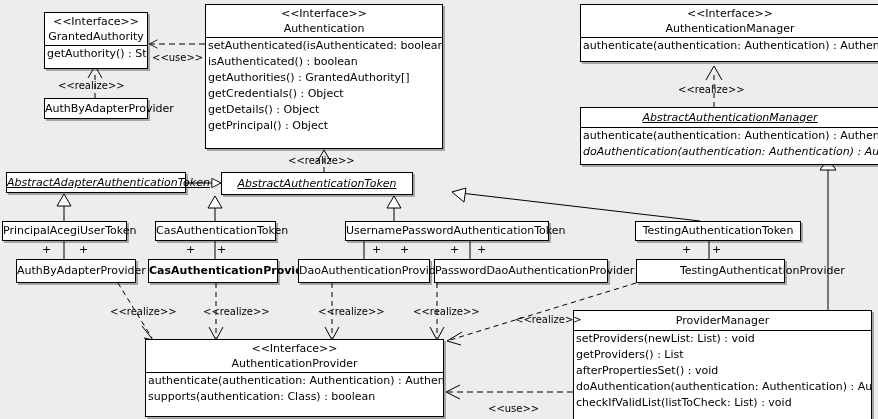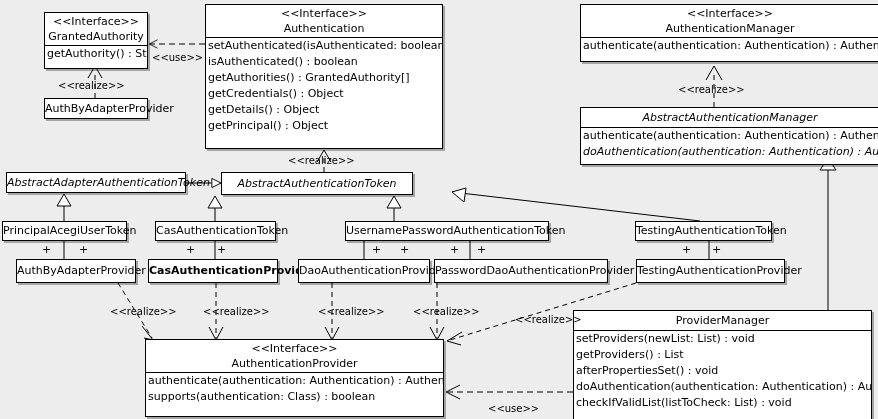--- a/index.html
+++ b/index.html
@@ -60,21 +60,21 @@
     color: #000;
   }
   .member.abstract { font-style: italic; }
   .simple-title {
     text-align: center;
     font-size: 11px;
     line-height: 19px;
     white-space: nowrap;
     color: #000;
   }
-  .simple-title.abstract { font-style: italic; }
+  .simple-title.abstract { font-style: italic; text-decoration: underline; }
   .edge-label {
     position: absolute;
     font-size: 10px;
     line-height: 11px;
     color: #000;
     background: transparent;
     white-space: nowrap;
     z-index: 6;
   }
   .plus-mark {
@@ -213,41 +213,41 @@
   </div>
 
   <div class="uml-box" style="left:155px; top:221px; width:121px; height:20px;">
     <div class="simple-title" style="line-height:18px;">CasAuthenticationToken</div>
   </div>
 
   <div class="uml-box" style="left:345px; top:221px; width:204px; height:20px;">
     <div class="simple-title" style="line-height:18px;">UsernamePasswordAuthenticationToken</div>
   </div>
 
-  <div class="uml-box" style="left:635px; top:221px; width:137px; height:20px;">
+  <div class="uml-box" style="left:635px; top:221px; width:166px; height:20px;">
     <div class="simple-title" style="line-height:18px;">TestingAuthenticationToken</div>
   </div>
 
   <div class="uml-box" style="left:16px; top:259px; width:120px; height:24px;">
     <div class="simple-title" style="line-height:22px;">AuthByAdapterProvider</div>
   </div>
 
   <div class="uml-box" style="left:148px; top:259px; width:130px; height:24px;">
     <div class="simple-title" style="line-height:22px;font-weight:bold;">CasAuthenticationProvider</div>
   </div>
 
   <div class="uml-box" style="left:298px; top:259px; width:132px; height:24px;">
     <div class="simple-title" style="line-height:22px;">DaoAuthenticationProvider</div>
   </div>
 
   <div class="uml-box" style="left:434px; top:259px; width:174px; height:24px;">
     <div class="simple-title" style="line-height:22px;">PasswordDaoAuthenticationProvider</div>
   </div>
 
-  <div class="uml-box" style="left:636px; top:259px; width:149px; height:24px;">
+  <div class="uml-box" style="left:636px; top:259px; width:149px; height:24px;padding-left:43px;">
     <div class="simple-title" style="line-height:22px;">TestingAuthenticationProvider</div>
   </div>
 
   <div class="uml-box" style="left:145px; top:339px; width:299px; height:78px;">
     <div class="hdr">
       <span class="stereo">&lt;&lt;Interface&gt;&gt;</span>
       <span class="cname">AuthenticationProvider</span>
     </div>
     <div class="compartment">
       <div class="member">authenticate(authentication: Authentication) : Authentication</div>

